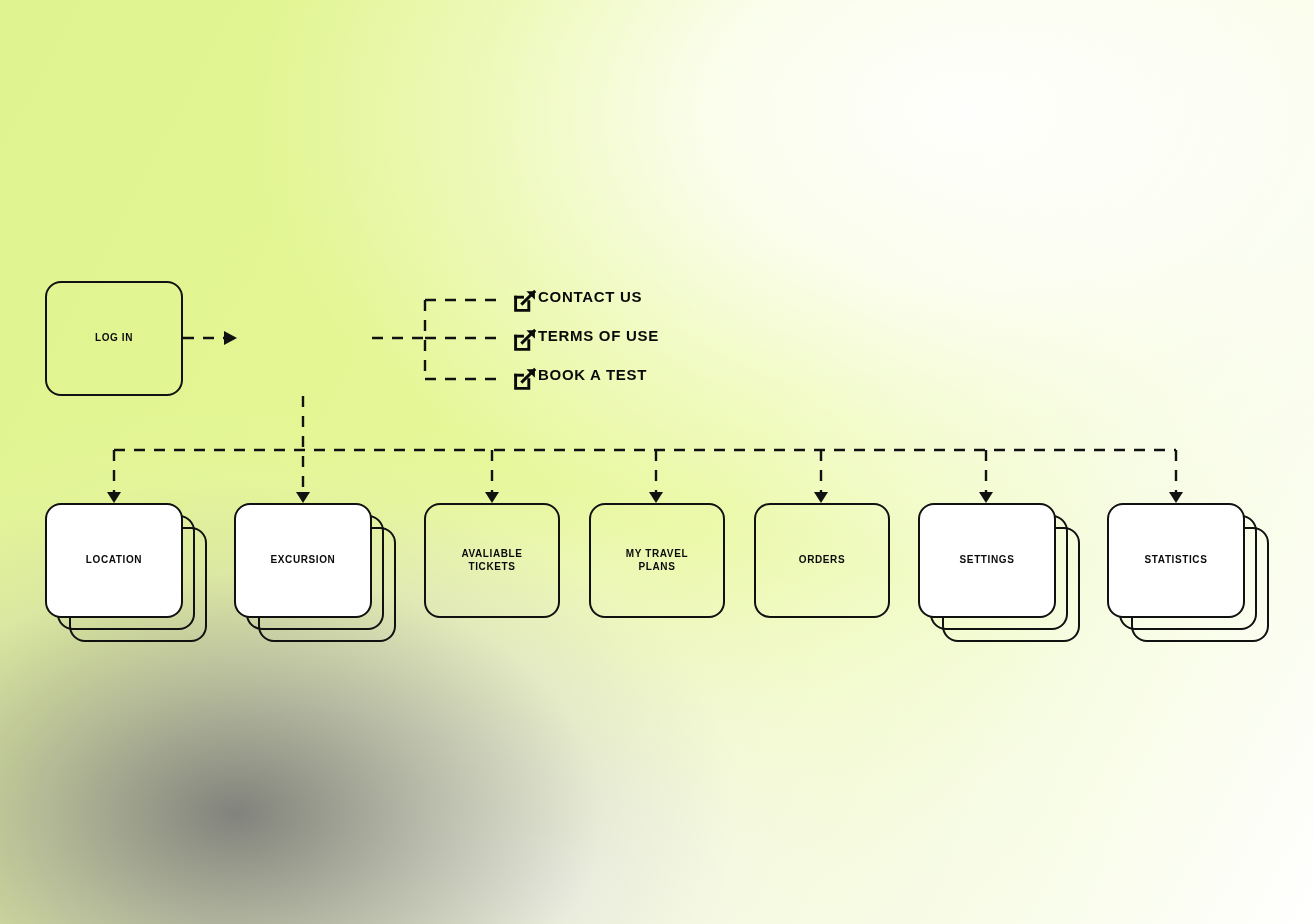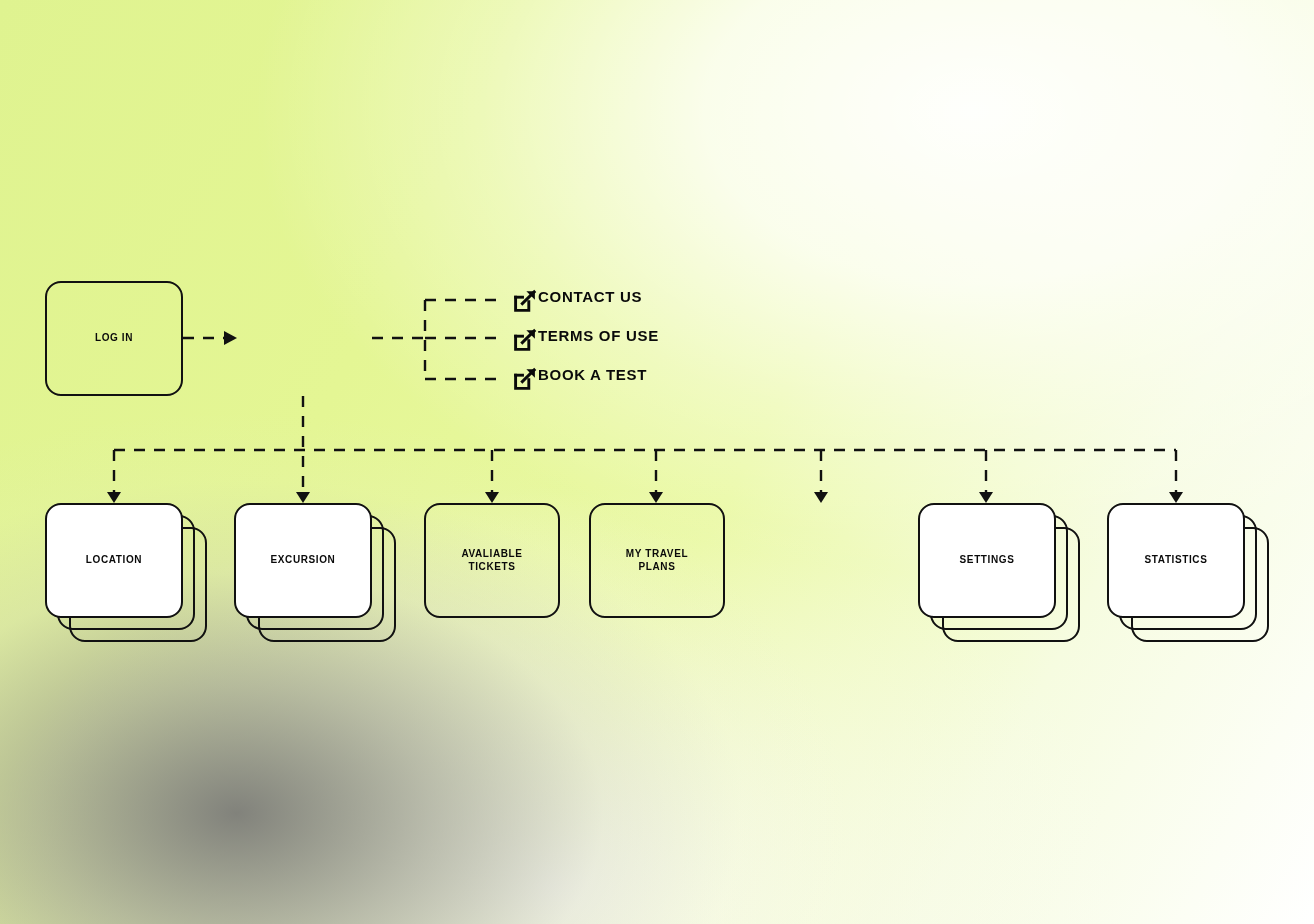--- a/index.html
+++ b/index.html
@@ -163,20 +163,23 @@
 
   <div class="node filled" style="left:234px;top:503px;width:138px;height:115px;">
     <span class="label">EXCURSION</span>
   </div>
 
   <div class="node ghost" style="left:589px;top:503px;width:136px;height:115px;">
     <span class="label">MY TRAVEL
 PLANS</span>
   </div>
 
+  <div class="node ghost" style="left:754px;top:503px;width:136px;height:115px;">
+    <span class="label">ORDERS</span>
+  </div>
 
   <div class="stackcard s2" style="left:942px;top:527px;width:138px;height:115px;"></div>
   <div class="stackcard" style="left:930px;top:515px;width:138px;height:115px;"></div>
   <div class="node filled" style="left:918px;top:503px;width:138px;height:115px;">
     <span class="label">SETTINGS</span>
   </div>
 
   <div class="stackcard s2" style="left:1131px;top:527px;width:138px;height:115px;"></div>
   <div class="stackcard" style="left:1119px;top:515px;width:138px;height:115px;"></div>
   <div class="node filled" style="left:1107px;top:503px;width:138px;height:115px;">

